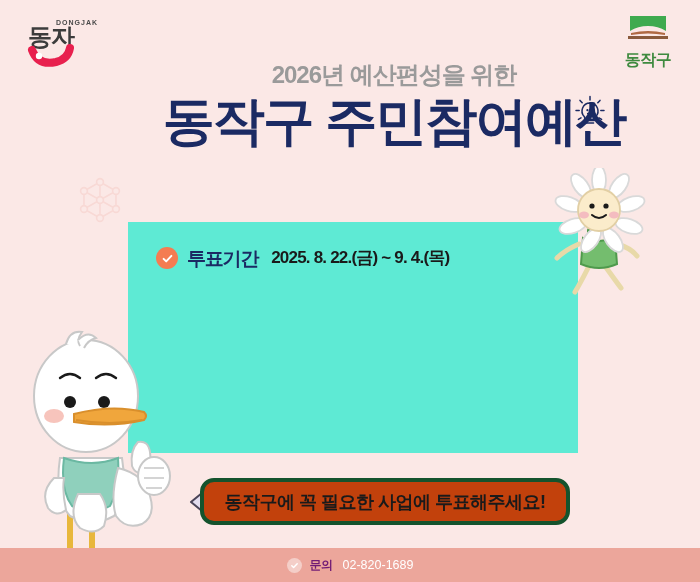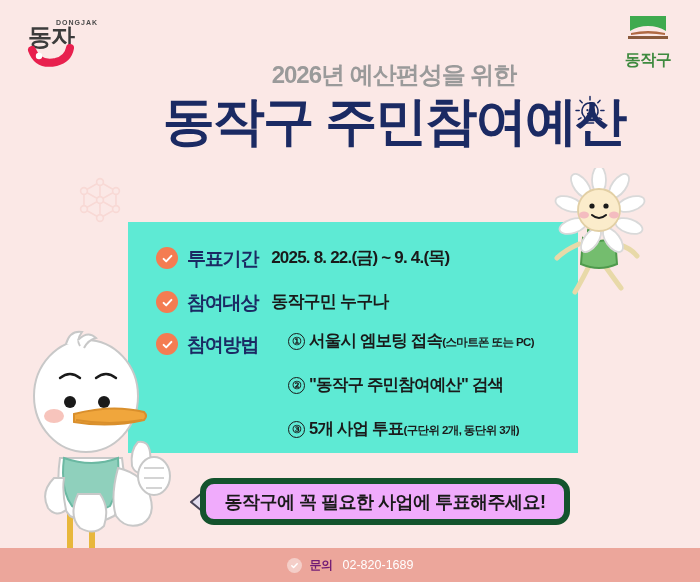--- a/index.html
+++ b/index.html
@@ -75,21 +75,21 @@
   .step .num {
     display:inline-block; width:17px; height:17px; border:1.6px solid #1a1a1a;
     border-radius:50%; font-size:11px; line-height:14px; text-align:center;
     margin-right:4px; vertical-align:1px;
   }
   .step .fine { font-size:11.5px; font-weight:bold; letter-spacing:-.6px; }
 
   
   .bubble {
     position:absolute; left:200px; top:478px; width:370px; height:47px;
-    background:#f0abfc; border:6px solid #14532d; border-radius:14px;
+    background:#c2410c; border:4px solid #14532d; border-radius:14px;
     display:flex; align-items:center; justify-content:center;
   }
   .bubble-tail {
     position:absolute; left:189px; top:492px; width:14px; height:20px;
   }
   .bubble-text {
     font-size:18px; font-weight:bold; color:#1a1a1a; letter-spacing:-.5px;
     white-space:nowrap;
   }
 
@@ -169,50 +169,22 @@
   <div class="info-row r1">
     <span class="check-badge">
       <svg viewBox="0 0 16 16">
           <path d="M3.2 8.4 L6.4 11.6 L12.8 4.8" stroke="#ffffff" stroke-width="2.4" fill="none" stroke-linecap="round" stroke-linejoin="round"></path>
         </svg>
     </span>
     <span class="row-label">투표기간</span>
     <span class="row-value">2025. 8. 22.(금) ~ 9. 4.(목)</span>
   </div>
 
-  <div class="info-row r2">
-    <span class="check-badge">
-      <svg viewBox="0 0 16 16">
-          <path d="M3.2 8.4 L6.4 11.6 L12.8 4.8" stroke="#ffffff" stroke-width="2.4" fill="none" stroke-linecap="round" stroke-linejoin="round"></path>
-        </svg>
-    </span>
-    <span class="row-label">참여대상</span>
-    <span class="row-value">동작구민 누구나</span>
-  </div>
-
-  <div class="info-row r3">
-    <span class="check-badge">
-      <svg viewBox="0 0 16 16">
-          <path d="M3.2 8.4 L6.4 11.6 L12.8 4.8" stroke="#ffffff" stroke-width="2.4" fill="none" stroke-linecap="round" stroke-linejoin="round"></path>
-        </svg>
-    </span>
-    <span class="row-label">참여방법</span>
-  </div>
-
-  <div class="steps">
-    <div class="step">
-      <span class="num">①</span><span>서울시 엠보팅 접속</span><span class="fine">(스마트폰 또는 PC)</span>
-    </div>
-    <div class="step">
-      <span class="num">②</span><span>"동작구 주민참여예산" 검색</span><span class="fine"></span>
-    </div>
-    <div class="step">
-      <span class="num">③</span><span>5개 사업 투표</span><span class="fine">(구단위 2개, 동단위 3개)</span>
-    </div>
-  </div>
+
+
 </div>
 
 <svg class="bubble-tail" viewBox="0 0 14 20">
   <path d="M13 1 L2 10 L13 19" fill="#e2dcee" stroke="#4a4458" stroke-width="2" stroke-linejoin="round" stroke-linecap="round"></path>
 </svg>
 <div class="bubble">
   <span class="bubble-text">동작구에 꼭 필요한 사업에 투표해주세요!</span>
 </div>
 
 <svg class="duck" viewBox="0 0 190 248">

